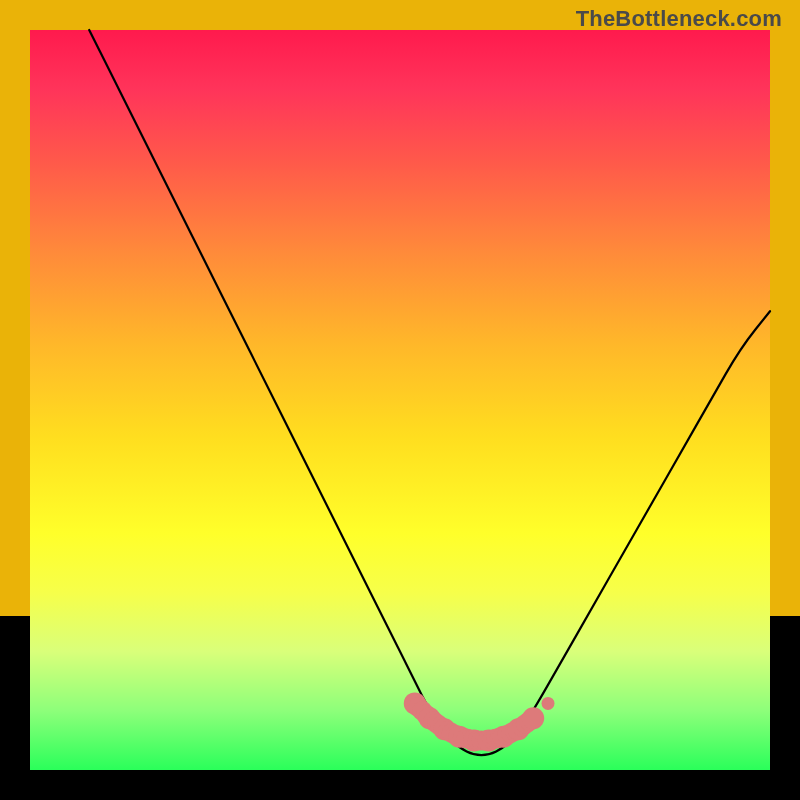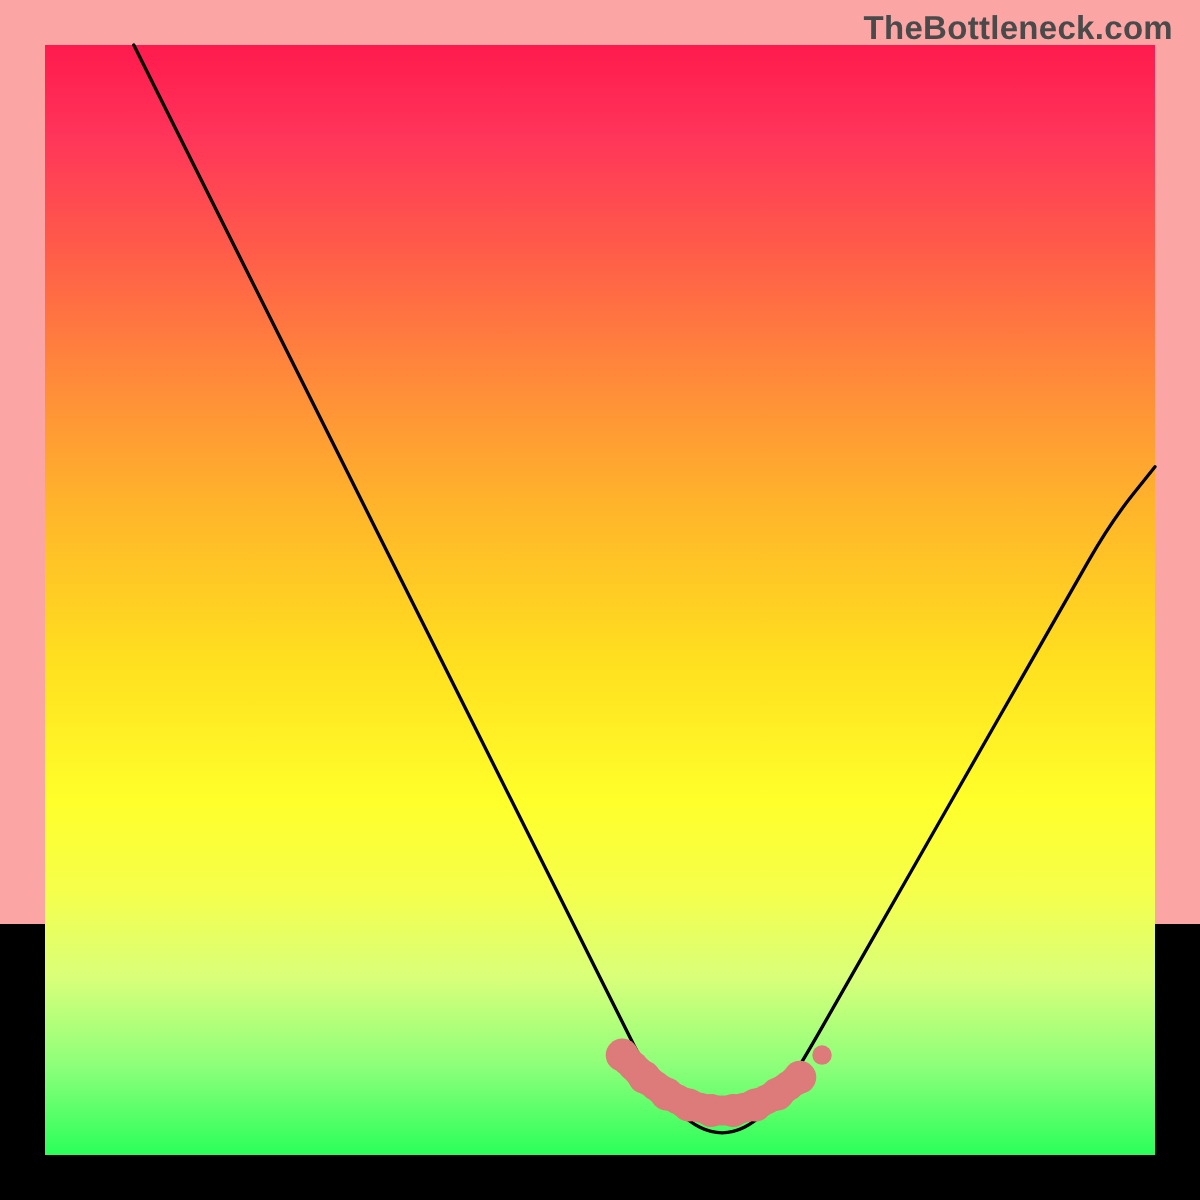--- a/index.html
+++ b/index.html
@@ -8,21 +8,21 @@
     width: 800px;
     height: 800px;
     background: #000;
     overflow: hidden;
     font-family: Arial, Helvetica, sans-serif;
   }
   .frame {
     position: relative;
     width: 800px;
     height: 616px;
-    background: #fca5a5;
+    background: #eab308;
   }
   .plot-area {
     position: absolute;
     left: 30px;
     top: 30px;
     width: 740px;
     height: 740px;
     
     background: linear-gradient(to bottom,
       #ff1a4d 0%,

